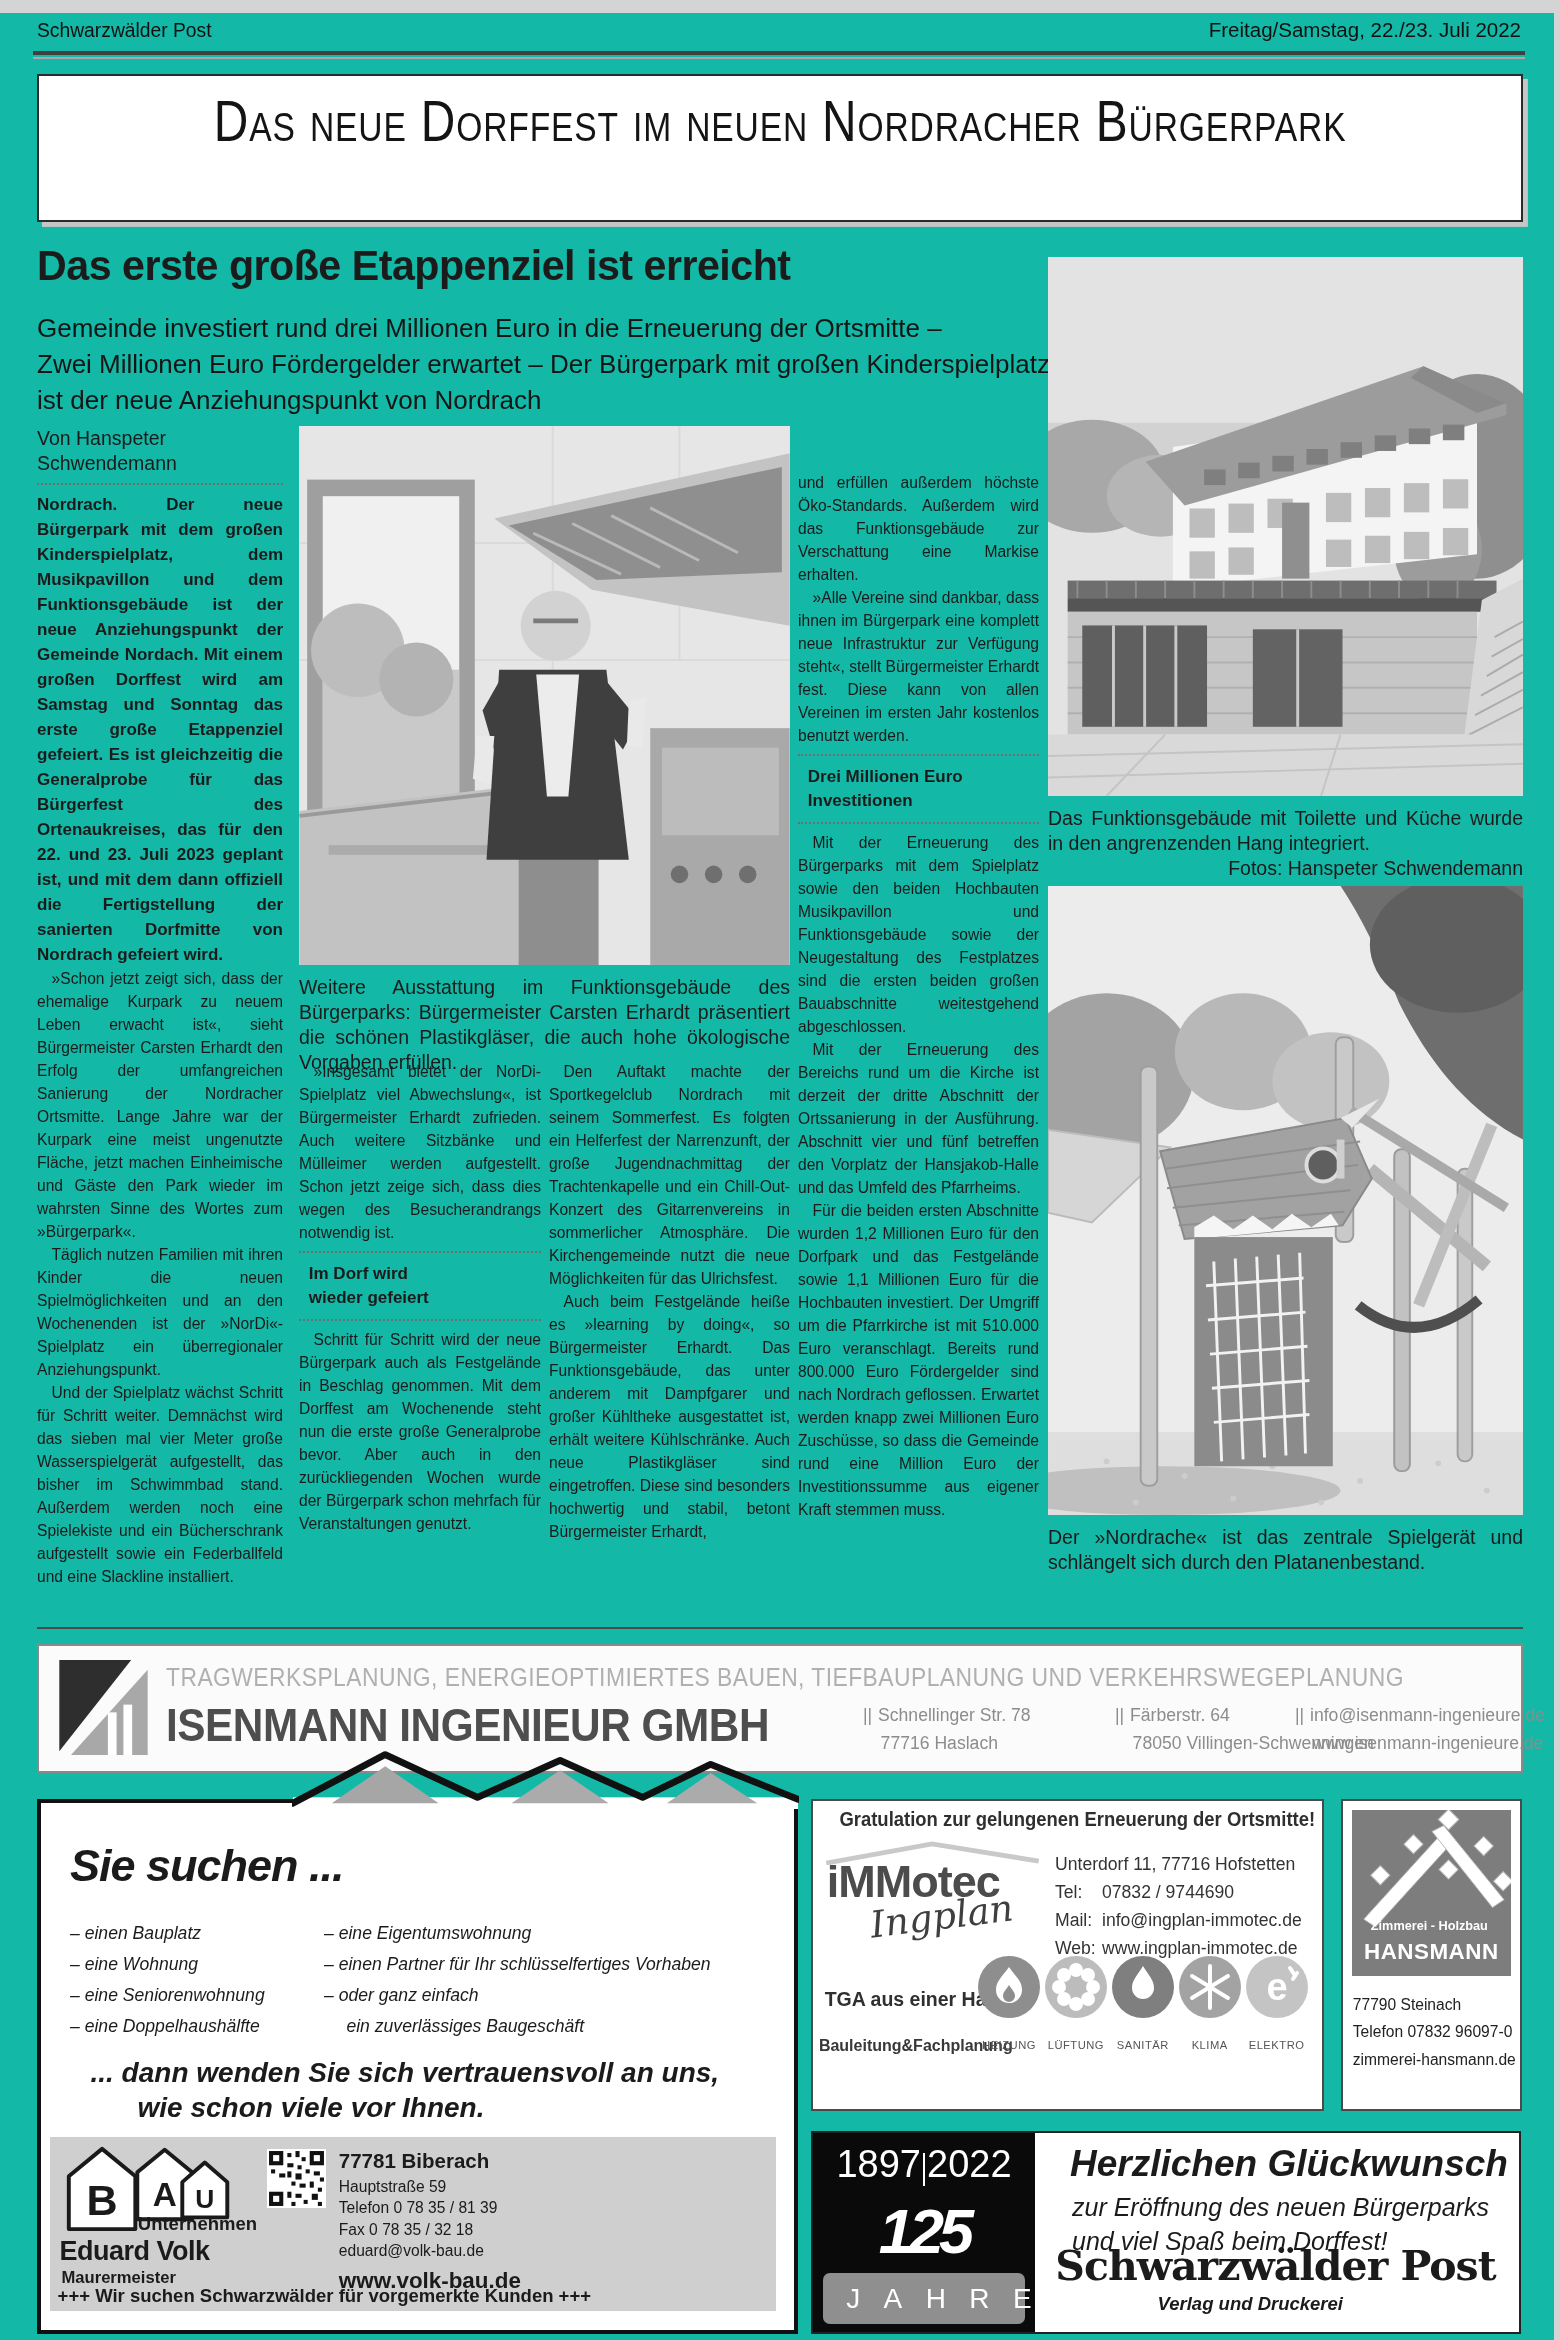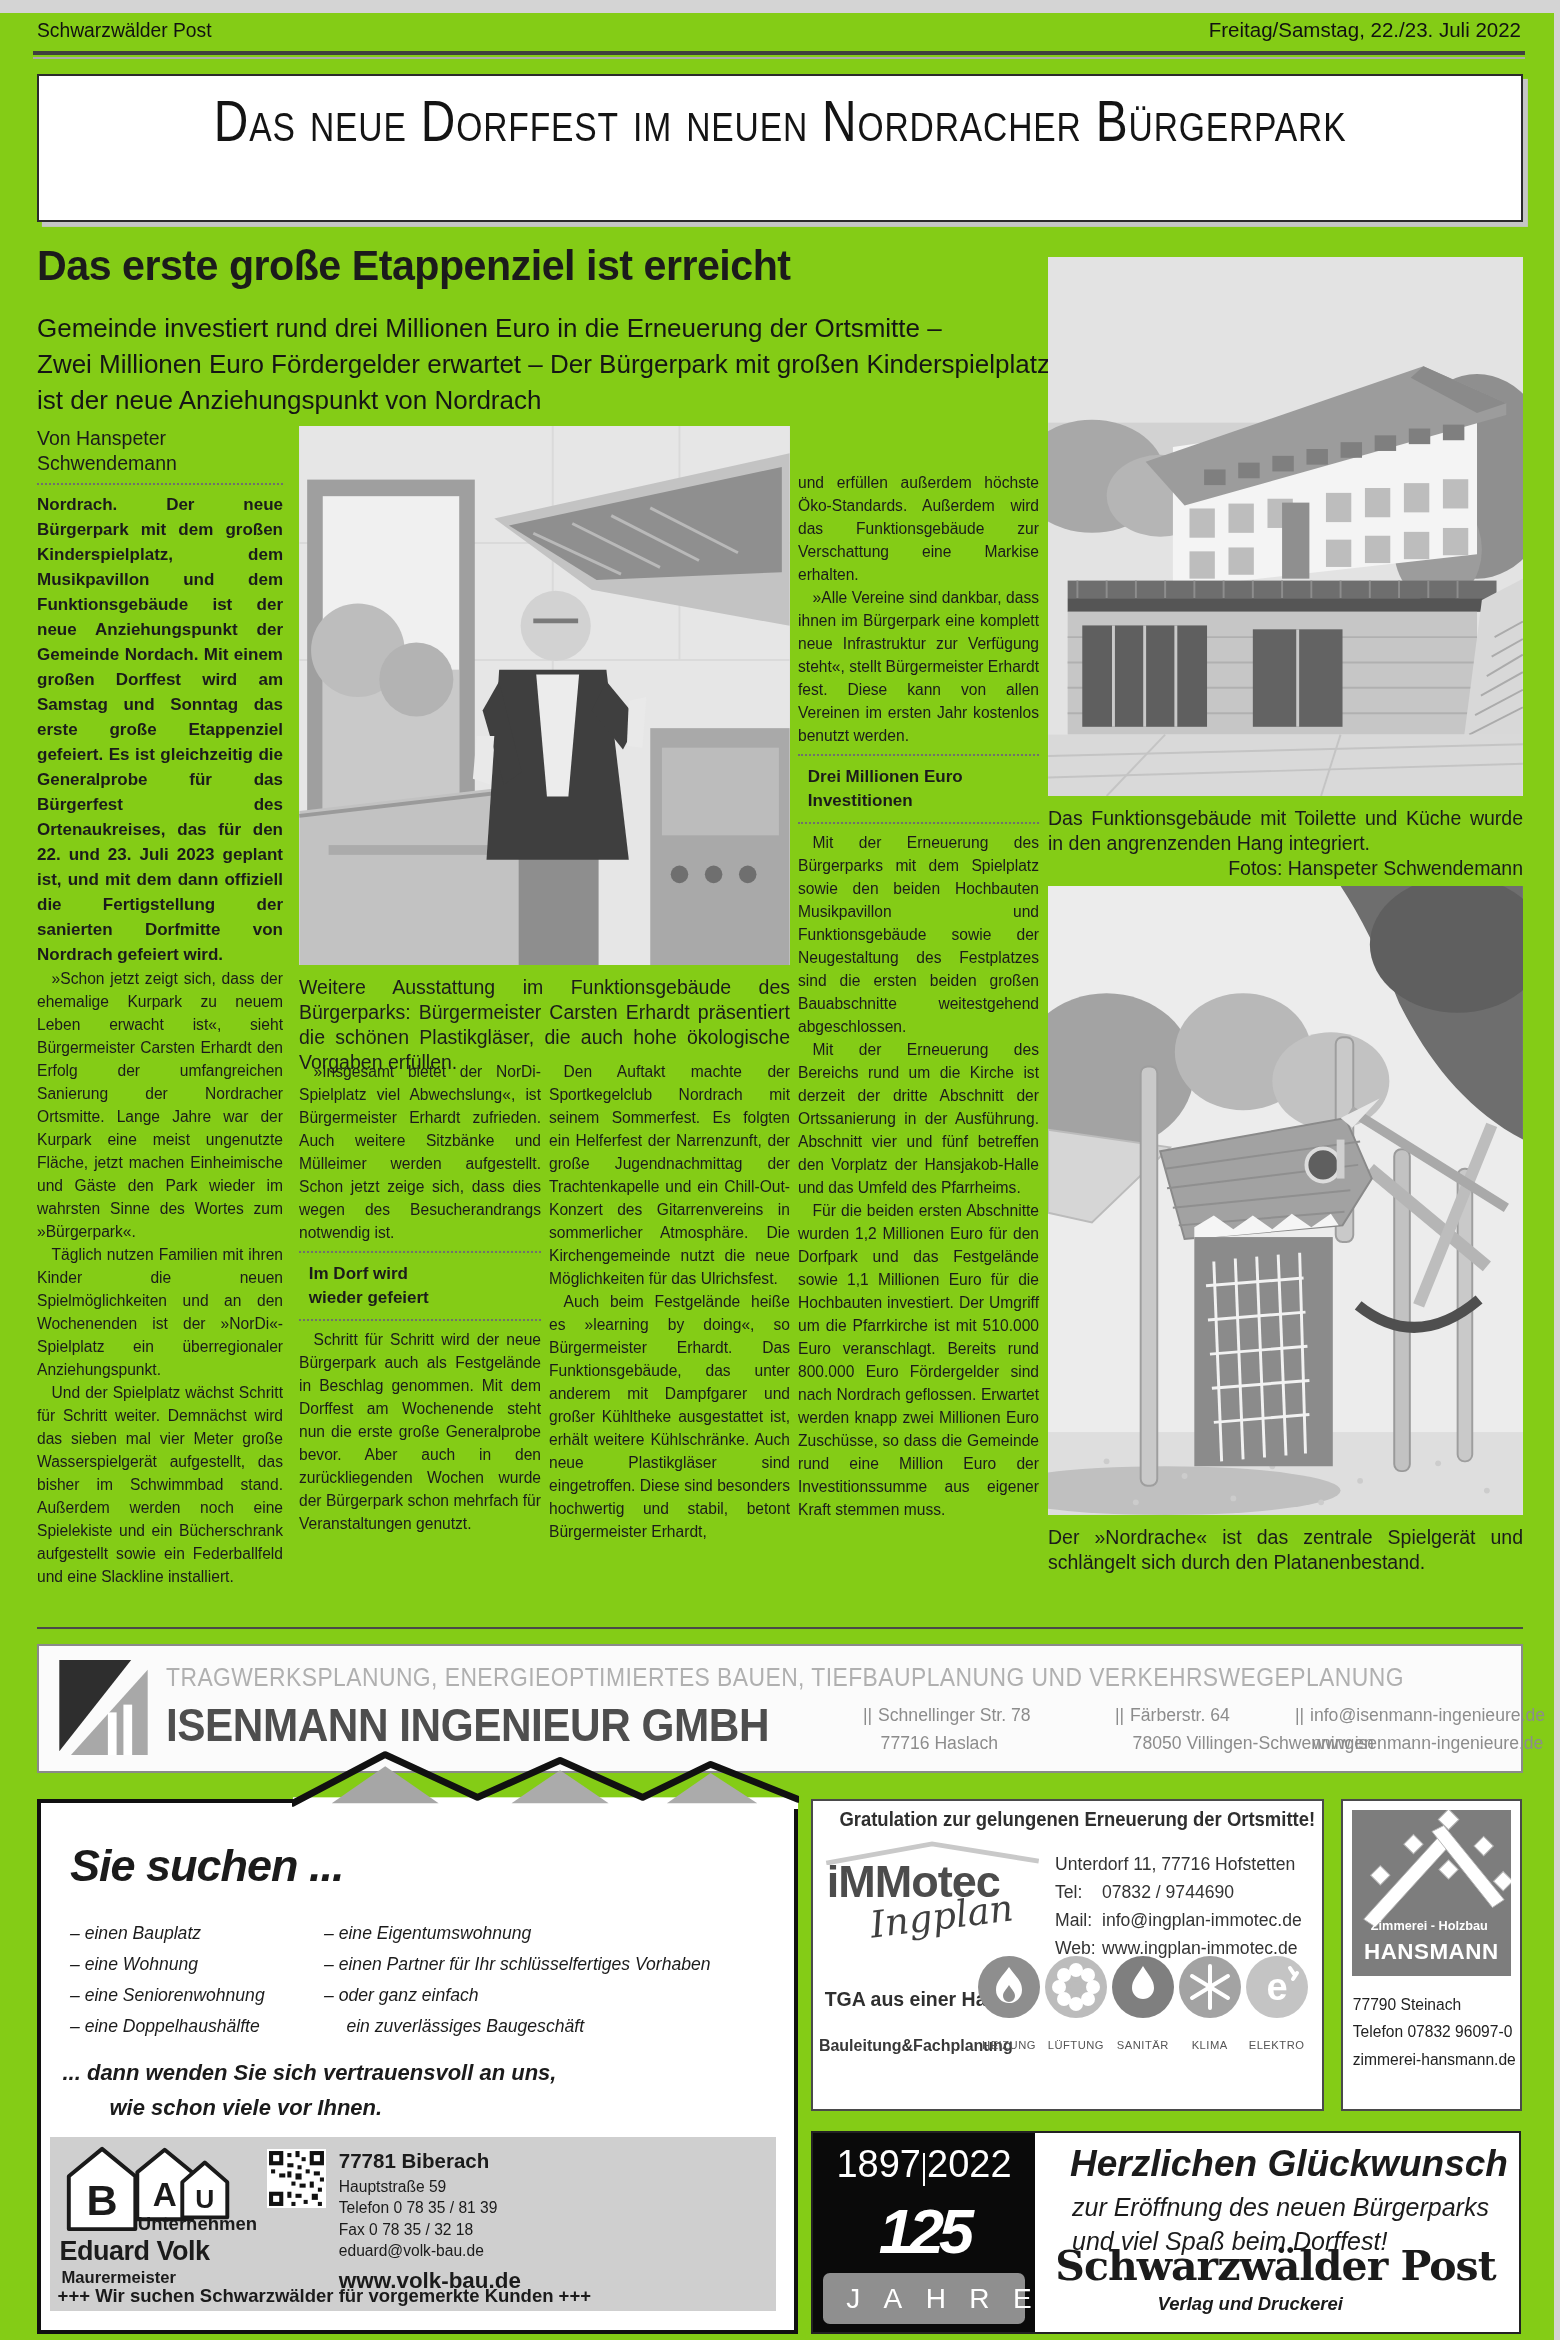--- a/index.html
+++ b/index.html
@@ -1,16 +1,16 @@
 <!DOCTYPE html>
 <html lang="de"><head>
 <meta charset="utf-8">
 <style>
   html,body{margin:0;padding:0;background:#d9d9d9;}
-  .page{position:relative;width:1560px;height:2341px;background:#84cc16;
+  .page{position:relative;width:1560px;height:2341px;background:#14b8a6;
         font-family:"Liberation Sans",sans-serif;color:#1b1b1b;overflow:hidden;}
   .abs{position:absolute;}
   .nowrap{white-space:nowrap;}
   .sxl{transform:scaleX(.94);transform-origin:left top;display:inline-block;}
   
   .mast{font-size:20.5px;color:#111;}
   .rule1{height:3.9px;background:#3f3f3f;}
   .rule2{height:2px;background:#aaaaaa;}
   
   .banner{border:2px solid #2b2b2b;background:#fff;text-align:center;box-shadow:4.9px 4.9px 0 #c6c6c6;}
@@ -37,21 +37,21 @@
   .isen-tag{font-size:26px;color:#b0b0b0;letter-spacing:0.5px;white-space:nowrap;transform:scaleX(.88);transform-origin:left;}
   .isen-name{font-size:47px;font-weight:bold;color:#4e4e4e;letter-spacing:-0.5px;white-space:nowrap;transform:scaleX(.9);transform-origin:left;}
   .isen-c{font-size:17.6px;color:#8c8c8c;line-height:28px;white-space:nowrap;}
   .isen-c .l2{padding-left:17.6px;}
   .isen-sep{margin-right:5.9px;}
   
   .adV{border:4.9px solid #101010;background:#fff;}
   .adV-title{font-size:45px;font-weight:bold;font-style:italic;letter-spacing:-1px;}
   .adV-list div{font-size:17.6px;font-style:italic;line-height:31px;white-space:nowrap;}
   .noDash{padding-left:22.4px;}
-  .adV-slogan{font-size:22px;font-weight:bold;font-style:italic;line-height:35px;white-space:nowrap;}
+  .adV-slogan{font-size:28px;font-weight:bold;font-style:italic;line-height:35px;white-space:nowrap;margin-left:28px;}
   .adV-slogan .l2{padding-left:47px;}
   .panelG{background:#cfcfcf;}
   .volk-un{font-size:18.5px;font-weight:bold;}
   .volk-owner{font-size:27px;font-weight:bold;letter-spacing:-0.5px;}
   .volk-mm{font-size:16.6px;font-weight:bold;}
   .volk-city{font-size:20.5px;font-weight:bold;}
   .volk-line{font-size:15.6px;line-height:21.5px;}
   .volk-web{font-size:22.4px;font-weight:bold;}
   .ticker{font-size:18.5px;font-weight:bold;white-space:nowrap;}
   

